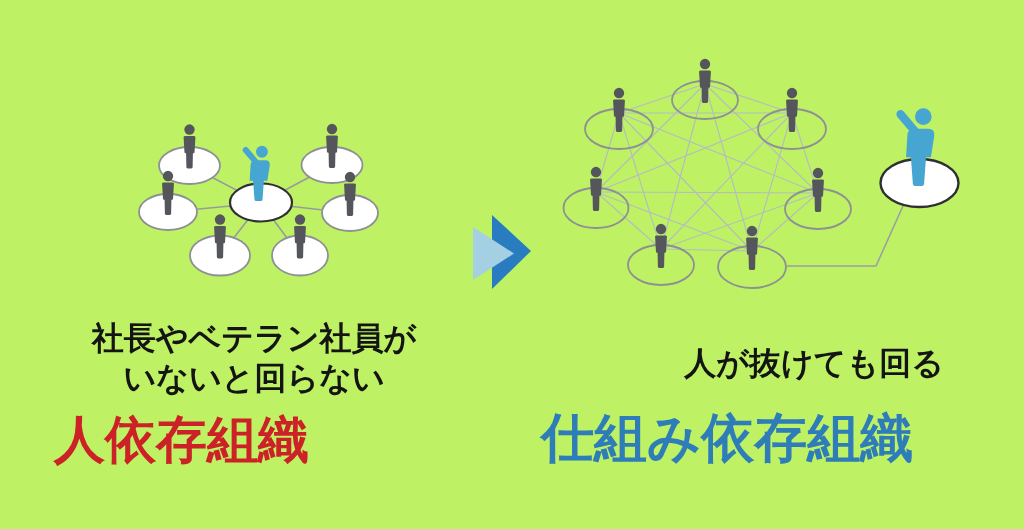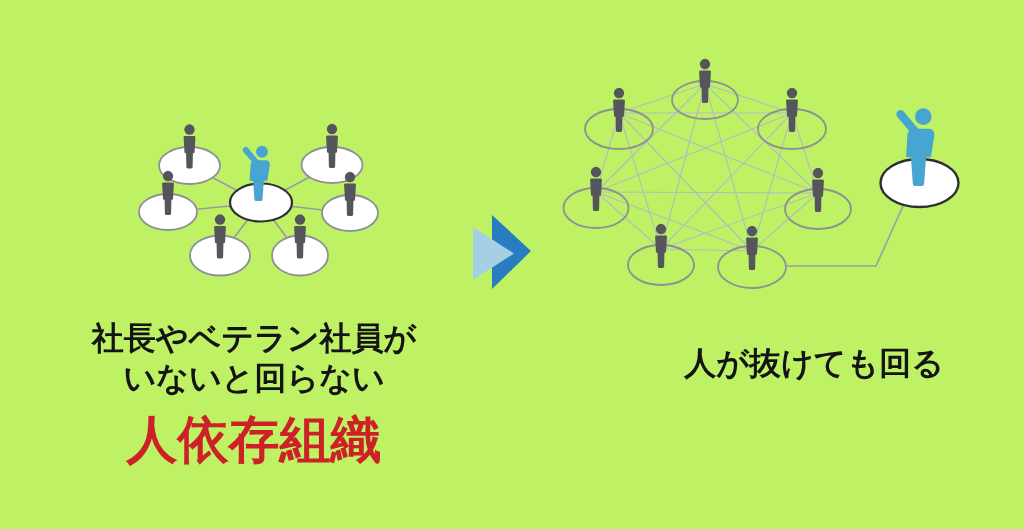--- a/index.html
+++ b/index.html
@@ -9,21 +9,21 @@
   }
   .diagram{position:absolute;left:0;top:0;width:1024px;height:529px;}
   .caption{
     position:absolute;text-align:center;font-weight:800;
     color:var(--caption-black,#141414);font-size:32px;line-height:40px;
     white-space:nowrap;
   }
   .caption-left{left:54px;top:318px;width:400px;}
   .caption-right{left:544px;top:343px;width:400px;text-align:right;}
   .big-label{
-    position:absolute;text-align:center;font-weight:800;white-space:nowrap;
+    position:absolute;text-align:left;font-weight:800;white-space:nowrap;
     letter-spacing:0px;line-height:1.1;
   }
   .label-left{left:54px;top:412px;width:400px;font-size:51px;color:var(--label-red,#cc2127);}
   .label-right{left:541px;top:409px;width:410px;font-size:53px;color:var(--label-blue,#2e7db8);}
   .node-ellipse{fill:#fff;stroke:var(--ellipse-gray,#8d9094);stroke-width:1.8;}
   .node-ellipse.open{fill:none;}
   .node-ellipse.dark{stroke:var(--ellipse-dark,#2f3033);stroke-width:2.2;}
   .spokes line{stroke:var(--spoke-gray,#979ba0);stroke-width:1.6;}
   .mesh line{stroke:var(--mesh-gray,#b4bbc3);stroke-width:1.1;}
   .connector{fill:none;stroke:var(--connector-gray,#9aa0a5);stroke-width:1.6;}
@@ -135,14 +135,15 @@
 
   <div class="caption caption-left">
     <div>社長やベテラン社員が</div>
     <div>いないと回らない</div>
   </div>
   <div class="big-label label-left">人依存組織</div>
 
   <div class="caption caption-right">
     <div>人が抜けても回る</div>
   </div>
+  <div class="big-label label-right">仕組み依存組織</div>
 
 </div>
 
 </body></html>

